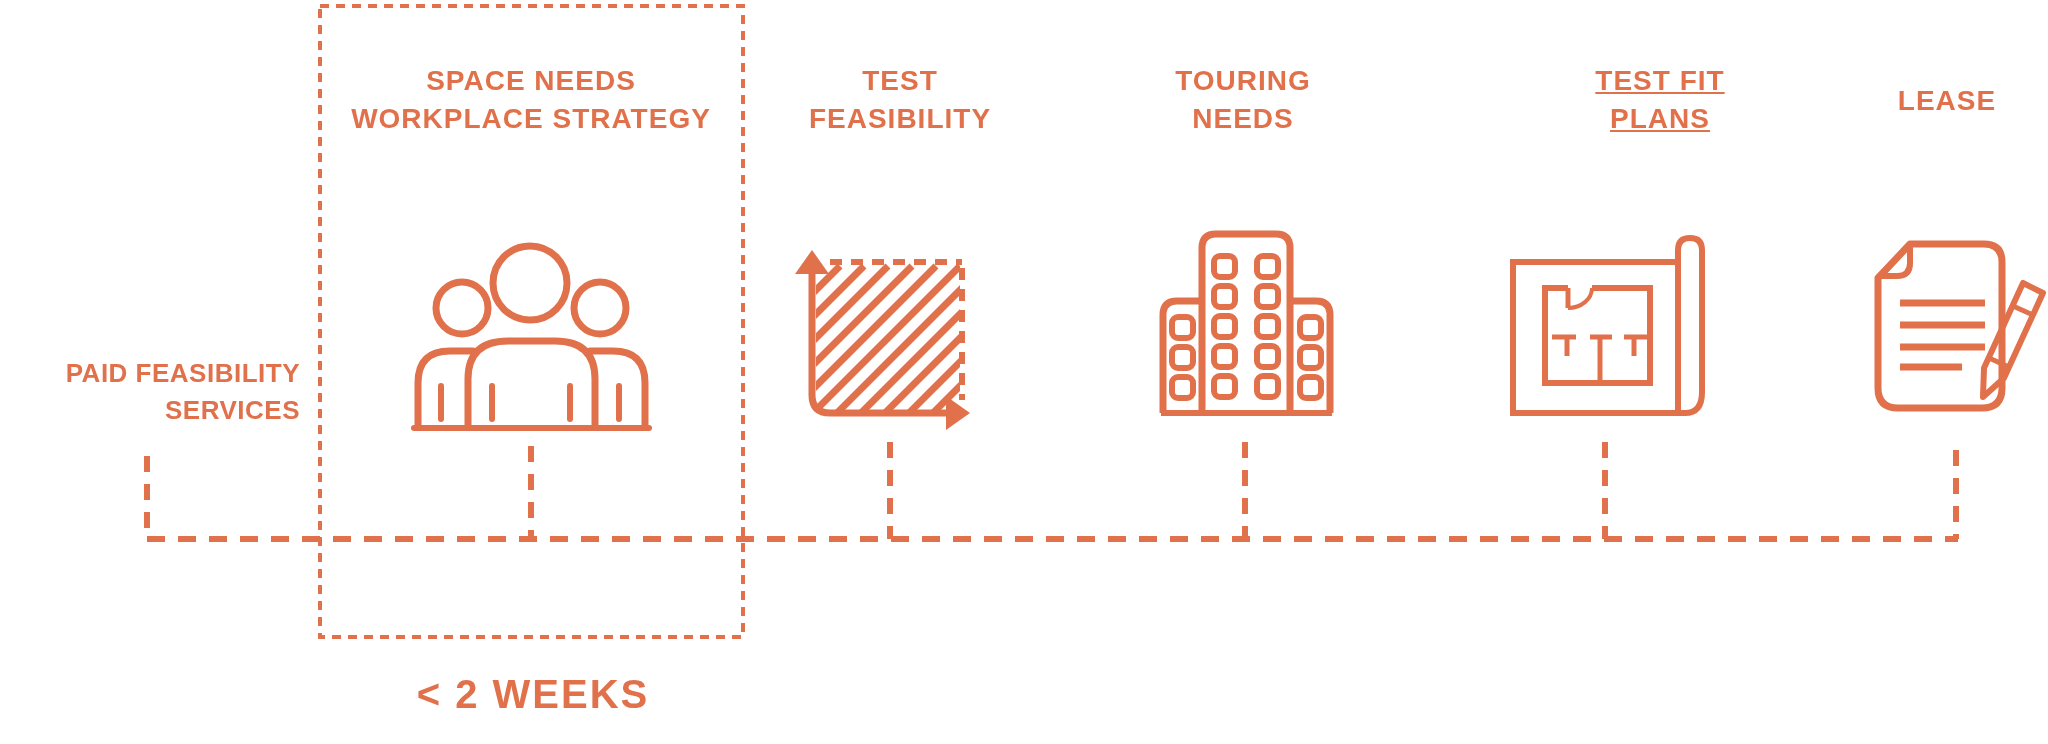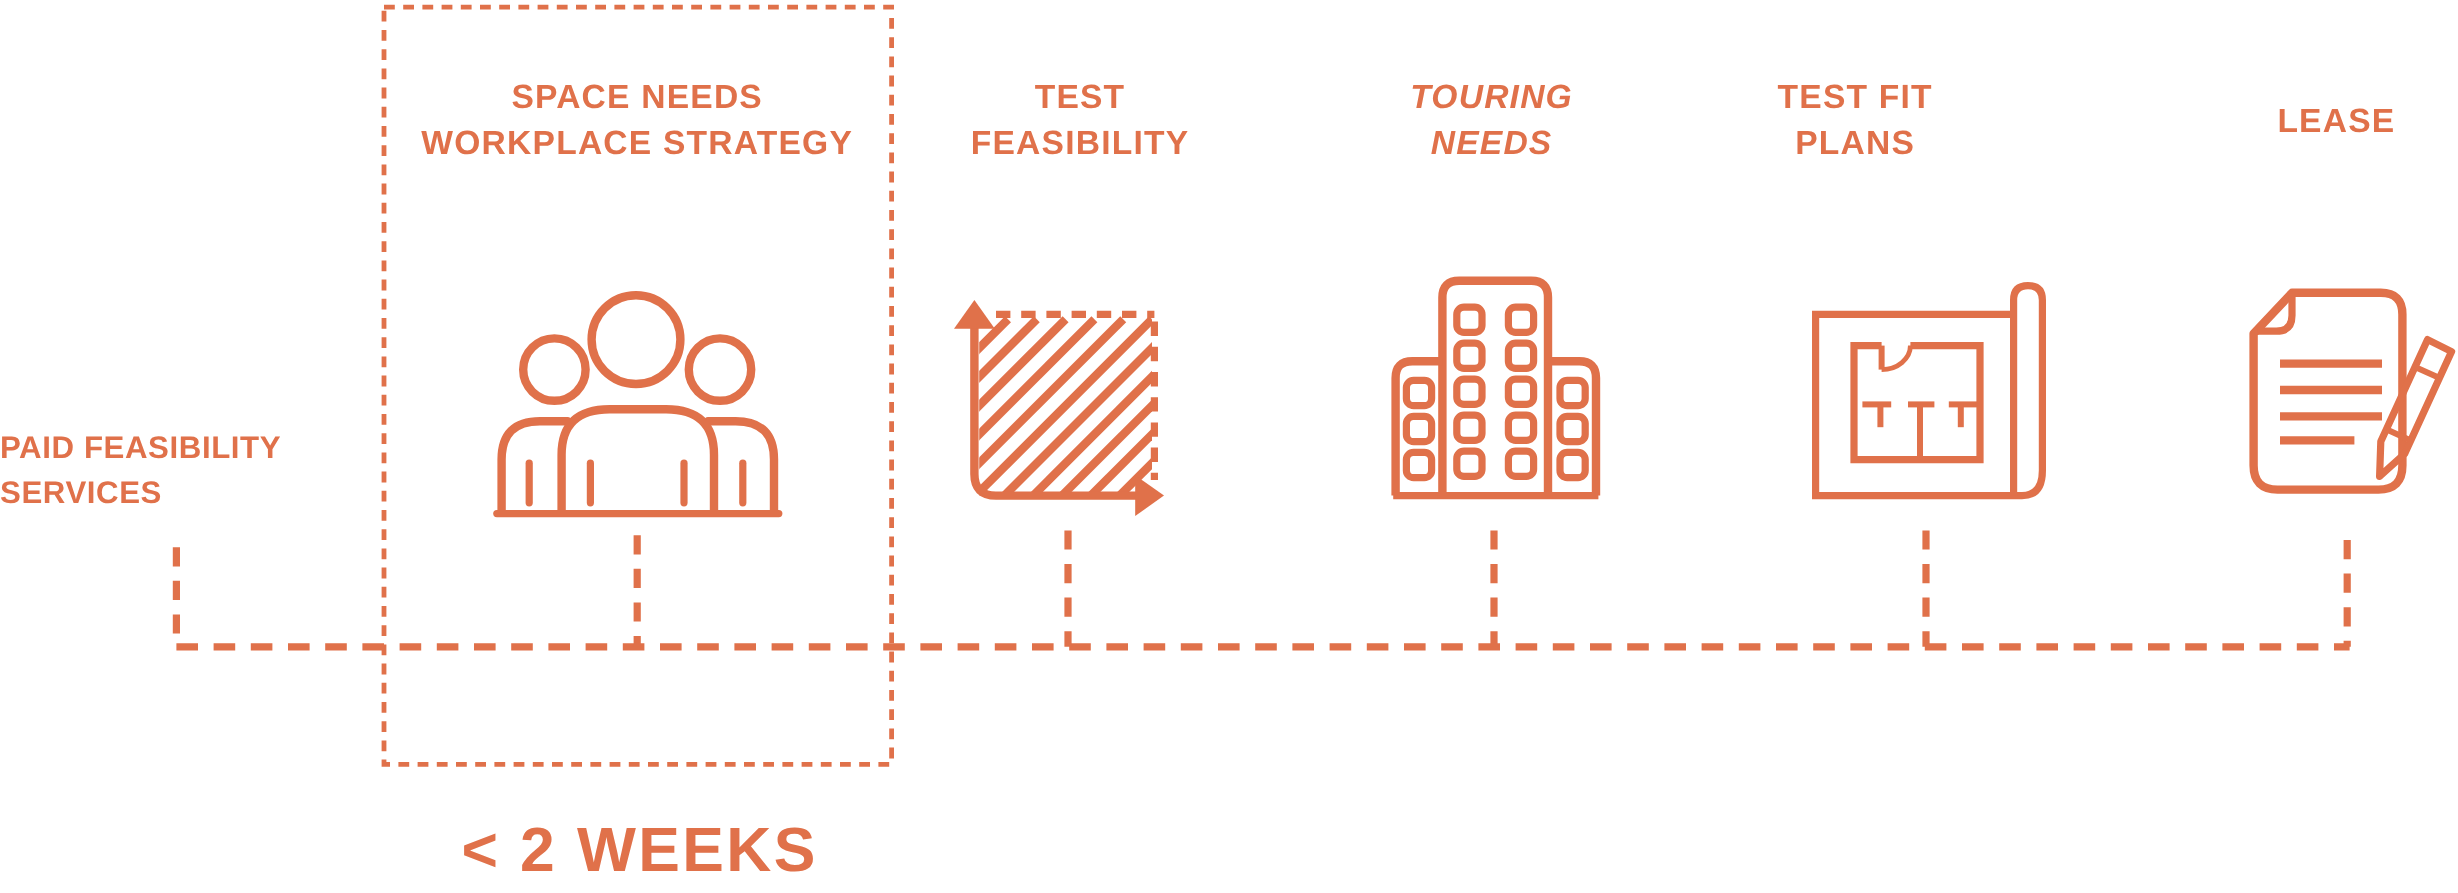--- a/index.html
+++ b/index.html
@@ -7,26 +7,26 @@
     position:relative;width:2048px;height:744px;background:var(--bg,#ffffff);
     font-family:"Liberation Sans", sans-serif;overflow:hidden;
   }
   .accent-text{color:var(--accent,#E0714A);font-weight:700;}
   .stage-title{
     position:absolute;top:62px;width:400px;text-align:center;
     font-size:28px;line-height:38px;letter-spacing:1px;
   }
   .stage-title.single{top:82px;}
   .side-label{
-    position:absolute;left:0;top:355px;width:300px;text-align:left;
+    position:absolute;left:0;top:355px;width:300px;text-align:right;
     font-size:26px;line-height:37px;letter-spacing:0.5px;
   }
   .weeks-label{
     position:absolute;left:333px;top:672px;width:400px;text-align:center;
-    font-size:52px;line-height:44px;letter-spacing:2px;margin-top:15px;
+    font-size:40px;line-height:44px;letter-spacing:2px;
   }
   svg .stroke{stroke:var(--accent,#E0714A);fill:none;}
   svg .fillacc{fill:var(--accent,#E0714A);stroke:none;}
   .diagram-svg{position:absolute;left:0;top:0;}
 </style>
 </head>
 <body>
 
 <div class="canvas">
 
@@ -36,25 +36,25 @@
   </div>
 
   <div class="stage-title accent-text" style="left:331px;">
     <div>SPACE NEEDS</div>
     <div>WORKPLACE STRATEGY</div>
   </div>
   <div class="stage-title accent-text" style="left:700px;">
     <div>TEST</div>
     <div>FEASIBILITY</div>
   </div>
-  <div class="stage-title accent-text" style="left:1043px;font-style:italic;">
+  <div class="stage-title accent-text" style="left:1043px;">
     <div>TOURING</div>
     <div>NEEDS</div>
   </div>
-  <div class="stage-title accent-text" style="left:1346px;">
+  <div class="stage-title accent-text" style="left:1460px;text-decoration:underline;">
     <div>TEST FIT</div>
     <div>PLANS</div>
   </div>
   <div class="stage-title accent-text single" style="left:1747px;">
     <div>LEASE</div>
     <div></div>
   </div>
 
   <div class="weeks-label accent-text">&lt; 2 WEEKS</div>
 

